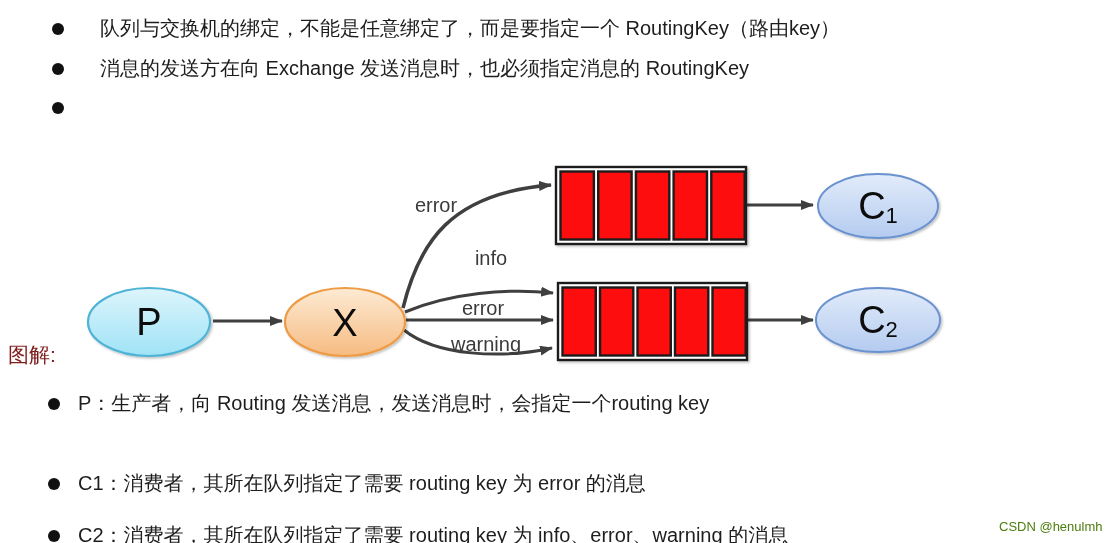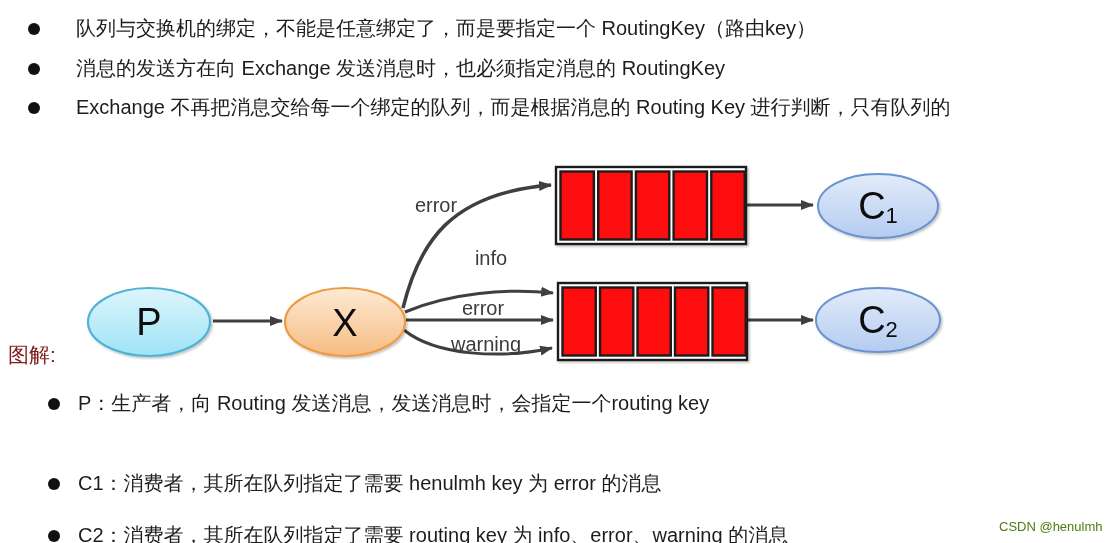--- a/index.html
+++ b/index.html
@@ -21,21 +21,21 @@
     white-space: nowrap;
   }
   .bullet .disc {
     flex: 0 0 auto;
     width: 12px;
     height: 12px;
     border-radius: 50%;
     background: #111111;
     margin-top: 15px;
   }
-  .bullet.top { left: 28px; }
+  .bullet.top { left: 52px; }
   .bullet.top .disc { margin-right: 36px; }
   .bullet.bottom { left: 48px; }
   .bullet.bottom .disc { margin-right: 18px; }
   .legend-title {
     position: absolute;
     left: 8px;
     top: 341px;
     font-size: 21px;
     line-height: 28px;
     color: #7f1d1d;
@@ -66,21 +66,20 @@
     <span class="disc"></span>
     <div>队列与交换机的绑定，不能是任意绑定了，而是要指定一个 RoutingKey（路由key）</div>
   </div>
   <div class="bullet top" style="top:48px">
     <span class="disc"></span>
     <div>消息的发送方在向 Exchange 发送消息时，也必须指定消息的 RoutingKey</div>
   </div>
   <div class="bullet top" style="top:87px">
     <span class="disc"></span>
     <div>
-      <div>Exchange 不再把消息交给每一个绑定的队列，而是根据消息的 Routing Key 进行判断，只有队列的</div>
     </div>
   </div>
 
   <svg class="diagram" width="1119" height="230" viewBox="0 150 1119 230">
     <defs>
       <linearGradient id="gP" x1="0" y1="0" x2="0" y2="1">
         <stop offset="0" stop-color="#ddf5fc"></stop>
           <stop offset="1" stop-color="#9fe3f6"></stop>
       </linearGradient>
       <linearGradient id="gX" x1="0" y1="0" x2="0" y2="1">
@@ -153,21 +152,21 @@
   </svg>
 
   <div class="legend-title">图解:</div>
 
   <div class="bullet bottom" style="top:383px">
     <span class="disc"></span>
     <div>P：生产者，向 Routing 发送消息，发送消息时，会指定一个routing key</div>
   </div>
   <div class="bullet bottom" style="top:463px">
     <span class="disc"></span>
-    <div>C1：消费者，其所在队列指定了需要 henulmh key 为 error 的消息</div>
+    <div>C1：消费者，其所在队列指定了需要 routing key 为 error 的消息</div>
   </div>
   <div class="bullet bottom" style="top:515px">
     <span class="disc"></span>
     <div>C2：消费者，其所在队列指定了需要 routing key 为 info、error、warning 的消息</div>
   </div>
 
   <div class="watermark">CSDN @henulmh</div>
 
 </div>
 

